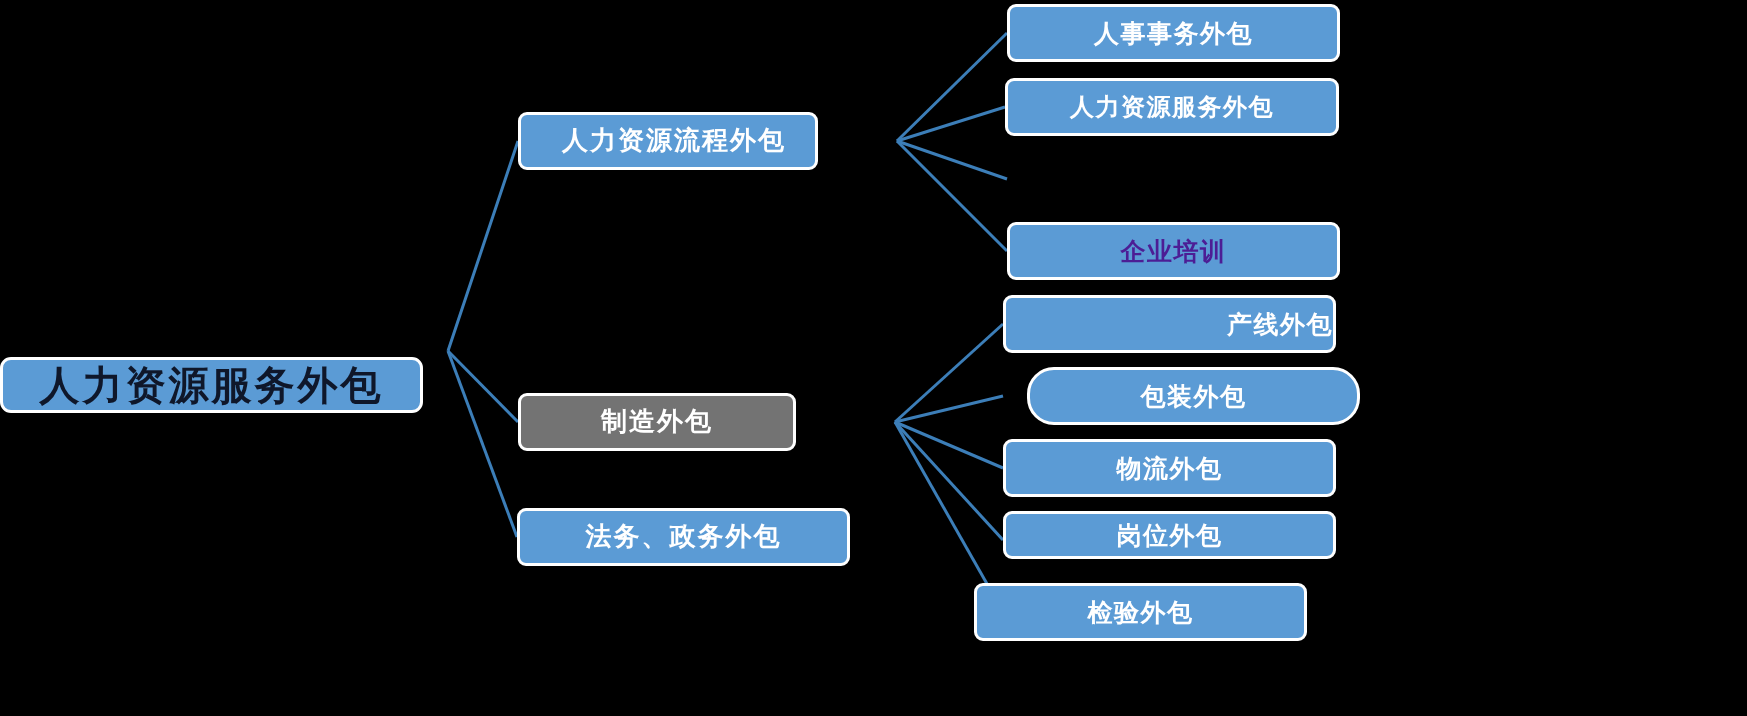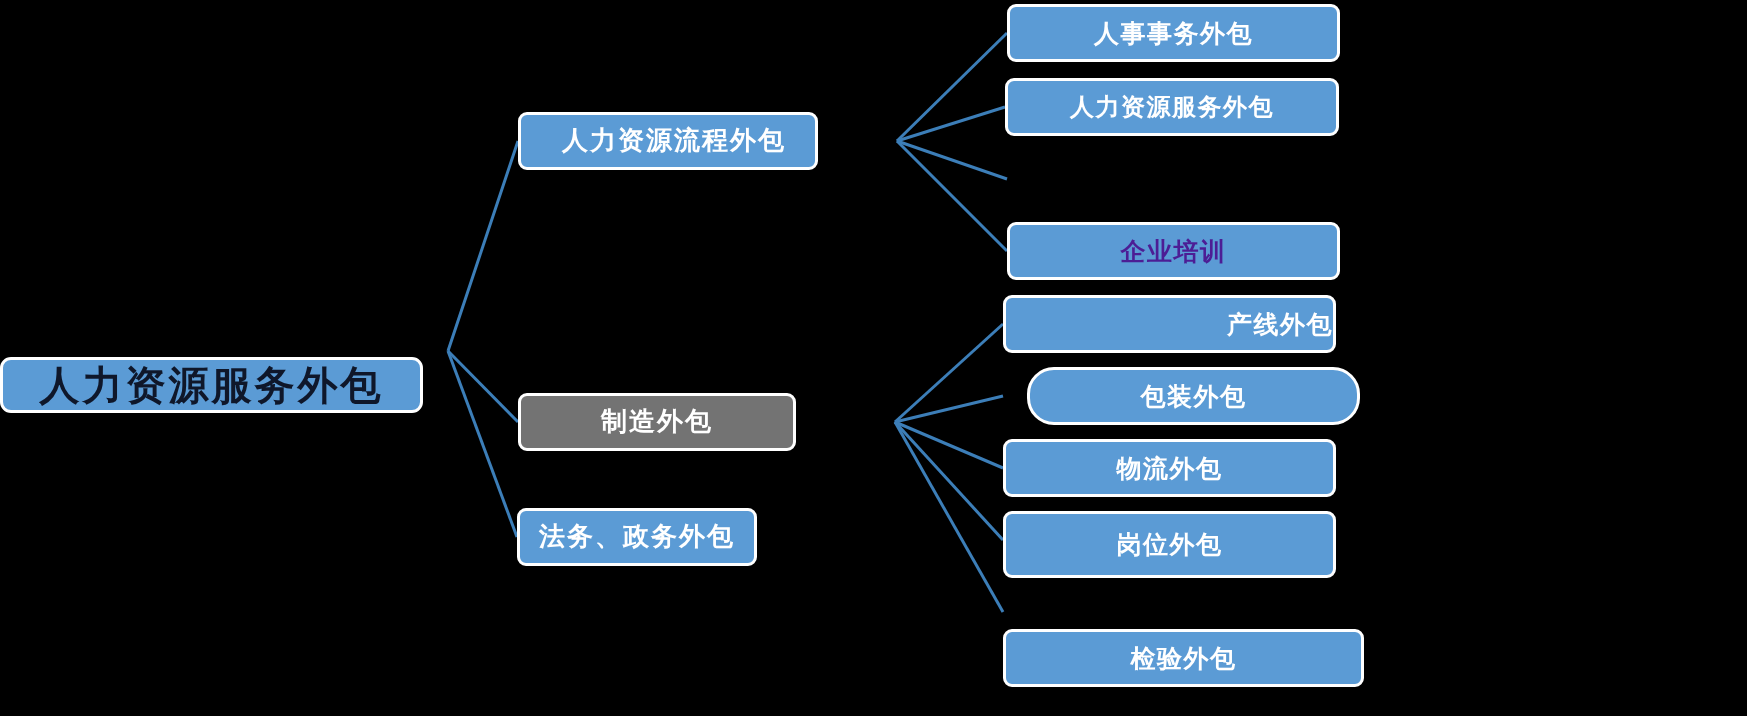--- a/index.html
+++ b/index.html
@@ -81,40 +81,40 @@
     </svg>
 <div class="node root" style="left: 0px; top: 313px; width: 423px; height: 56px; background: rgb(91, 155, 213); border-color: rgb(255, 255, 255); color: #0f172a; margin-top: 44px;">
       <span>人力资源服务外包</span>
     </div>
     <div class="node branch" style="left: 518px; top: 112px; width: 300px; height: 58px; background: rgb(91, 155, 213); border-color: rgb(255, 255, 255); color: rgb(255, 255, 255); padding-left: 12px;">
       <span>人力资源流程外包</span>
     </div>
     <div class="node branch" style="left: 518px; top: 393px; width: 278px; height: 58px; background: #737373; border-color: rgb(255, 255, 255); color: rgb(255, 255, 255);">
       <span>制造外包</span>
     </div>
-    <div class="node branch" style="left: 517px; top: 508px; width: 240px; height: 58px; background: rgb(91, 155, 213); border-color: rgb(255, 255, 255); color: rgb(255, 255, 255);">
+    <div class="node branch" style="left: 517px; top: 508px; width: 333px; height: 58px; background: rgb(91, 155, 213); border-color: rgb(255, 255, 255); color: rgb(255, 255, 255);">
       <span>法务、政务外包</span>
     </div>
     <div class="node leaf" style="left: 1007px; top: 4px; width: 333px; height: 58px; background: rgb(91, 155, 213); border-color: rgb(255, 255, 255); color: rgb(255, 255, 255);">
       <span>人事事务外包</span>
     </div>
     <div class="node leaf small" style="left: 1005px; top: 78px; width: 334px; height: 58px; background: rgb(91, 155, 213); border-color: rgb(255, 255, 255); color: rgb(255, 255, 255);">
       <span>人力资源服务外包</span>
     </div>
     <div class="node leaf" style="left: 1007px; top: 222px; width: 333px; height: 58px; background: rgb(91, 155, 213); border-color: rgb(255, 255, 255); color: #4c1d95;">
       <span>企业培训</span>
     </div>
     <div class="node leaf" style="left: 1003px; top: 295px; width: 333px; height: 58px; background: rgb(91, 155, 213); border-color: rgb(255, 255, 255); color: rgb(255, 255, 255); justify-content: flex-end;">
       <span>产线外包</span>
     </div>
     <div class="node leaf" style="left: 1027px; top: 367px; width: 333px; height: 58px; background: rgb(91, 155, 213); border-color: rgb(255, 255, 255); color: rgb(255, 255, 255); border-radius: 27px;">
       <span>包装外包</span>
     </div>
     <div class="node leaf" style="left: 1003px; top: 439px; width: 333px; height: 58px; background: rgb(91, 155, 213); border-color: rgb(255, 255, 255); color: rgb(255, 255, 255);">
       <span>物流外包</span>
     </div>
-    <div class="node leaf" style="left: 1003px; top: 511px; width: 333px; height: 67px; background: rgb(91, 155, 213); border-color: rgb(255, 255, 255); color: rgb(255, 255, 255);">
+    <div class="node leaf" style="left: 1003px; top: 511px; width: 333px; height: 48px; background: rgb(91, 155, 213); border-color: rgb(255, 255, 255); color: rgb(255, 255, 255);">
       <span>岗位外包</span>
     </div>
-    <div class="node leaf" style="left: 1003px; top: 583px; width: 361px; height: 58px; background: rgb(91, 155, 213); border-color: rgb(255, 255, 255); color: rgb(255, 255, 255); margin-top: 46px;">
+    <div class="node leaf" style="left: 974px; top: 583px; width: 333px; height: 58px; background: rgb(91, 155, 213); border-color: rgb(255, 255, 255); color: rgb(255, 255, 255);">
       <span>检验外包</span>
     </div>
   </div>
 
 </body></html>

